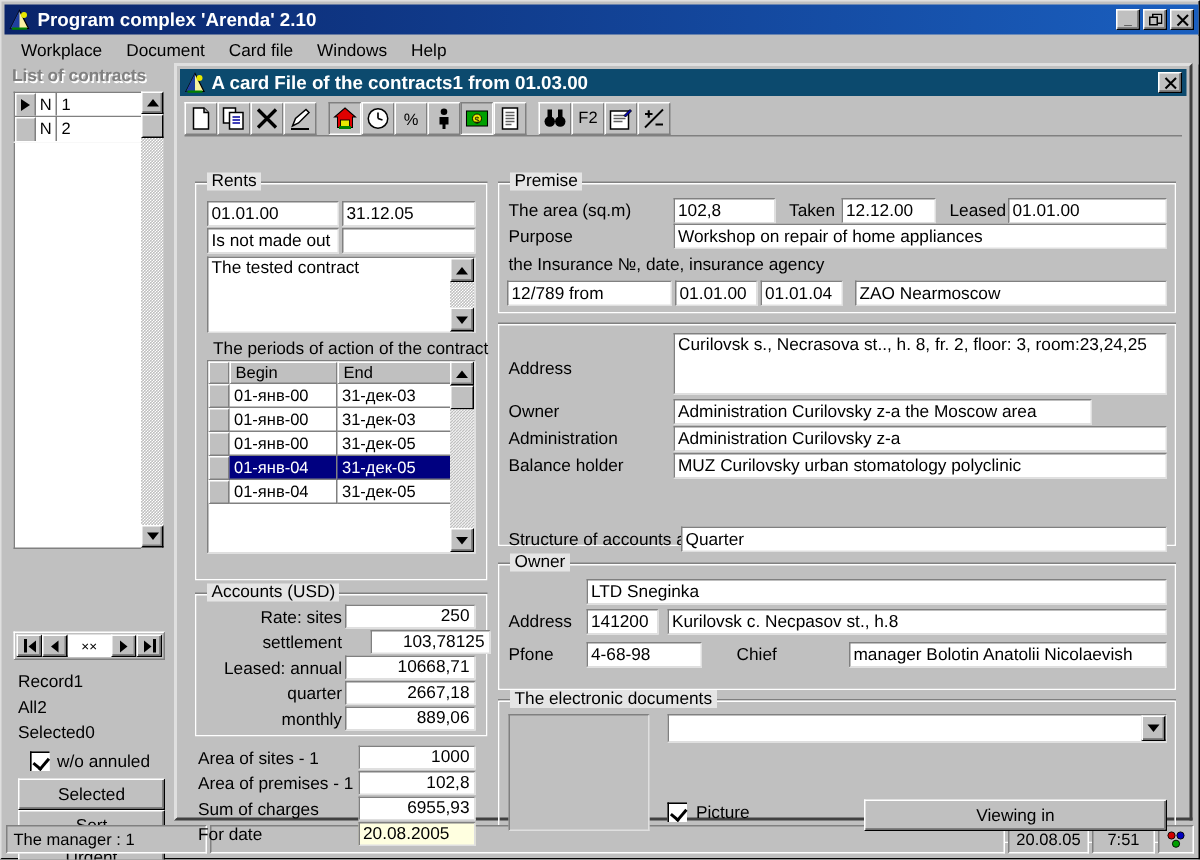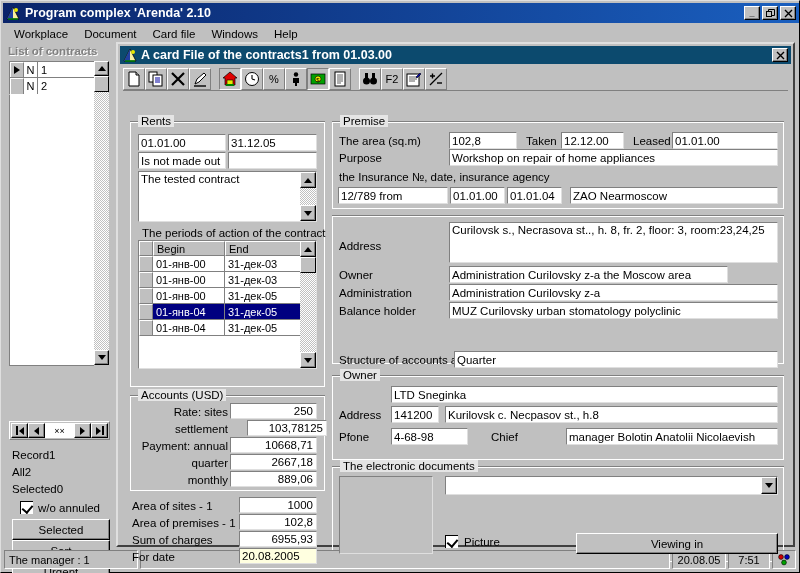--- a/index.html
+++ b/index.html
@@ -523,21 +523,21 @@
           </div>
       </div>
 
       <div class="grp" style="left:10px; top:330px; width:195px; height:96px;">
         <span class="grplbl">Accounts (USD)</span>
       </div>
       <div class="lbl r" style="left:14px; top:341px; width:94px;">Rate: sites</div>
       <div class="fld num" style="left:110px; top:338px; width:87px; height:16px;">250</div>
       <div class="lbl r" style="left:14px; top:358px; width:94px;">settlement</div>
       <div class="fld num" style="left:110px; top:355px; width:80px; height:16px;margin-left:17px;">103,78125</div>
-      <div class="lbl r" style="left:6px; top:375px; width:102px;">Payment: annual</div>
+      <div class="lbl r" style="left:6px; top:375px; width:102px;">Leased: annual</div>
       <div class="fld num" style="left:110px; top:372px; width:87px; height:16px;">10668,71</div>
       <div class="lbl r" style="left:14px; top:392px; width:94px;">quarter</div>
       <div class="fld num" style="left:110px; top:389px; width:87px; height:16px;">2667,18</div>
       <div class="lbl r" style="left:14px; top:409px; width:94px;">monthly</div>
       <div class="fld num" style="left:110px; top:406px; width:87px; height:16px;">889,06</div>
 
       <div class="lbl" style="left:12px; top:435px;">Area of sites - 1</div>
       <div class="fld num" style="left:119px; top:432px; width:78px; height:16px;">1000</div>
       <div class="lbl" style="left:12px; top:452px;">Area of premises - 1</div>
       <div class="fld num" style="left:119px; top:449px; width:78px; height:16px;">102,8</div>

